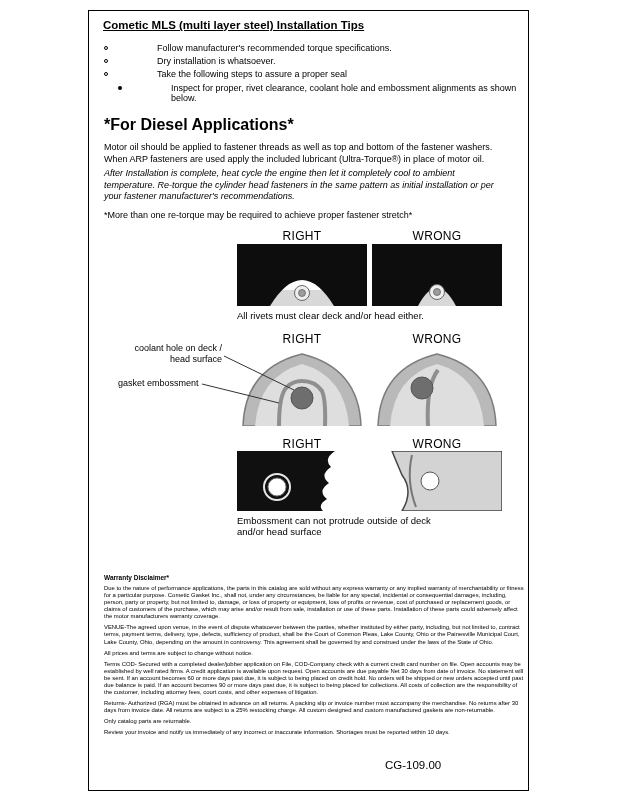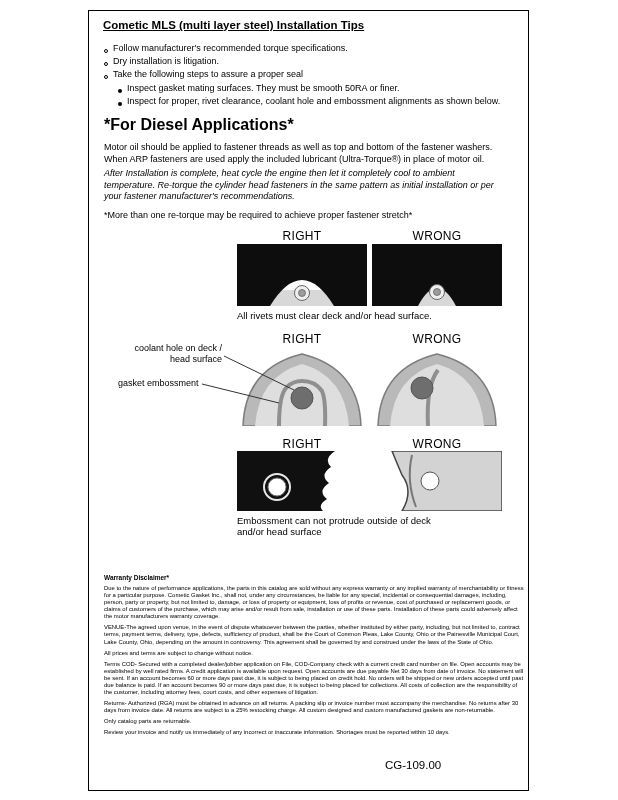--- a/index.html
+++ b/index.html
@@ -3,21 +3,21 @@
 <meta charset="utf-8">
 <style>
   * { margin:0; padding:0; box-sizing:border-box; }
   html,body { background:#ffffff; }
   .sheet { position:relative; width:578px; height:800px; background:#ffffff;
            font-family:"Liberation Sans", sans-serif; color:#000; overflow:hidden; }
   .abs { position:absolute; }
   .frame { left:88px; top:10px; width:441px; height:781px; border:1px solid #000; }
   .doc-title { left:103px; top:19px; font-size:11.5px; font-weight:bold; text-decoration:underline; }
   .tips { left:104px; top:43px; font-size:9px; width:418px; }
-  .tip-row { display:flex; align-items:flex-end; margin-bottom:3.2px; }
+  .tip-row { display:flex; align-items:flex-start; margin-bottom:3.2px;gap:44px; }
   .b-open { width:4px; height:4px; border:1px solid #000; border-radius:50%; margin:3px 5px 0 0; flex:none; }
   .b-fill { width:4px; height:4px; background:#000; border-radius:50%; margin:3px 5px 0 0; flex:none; }
   .sub { margin-left:14px; }
   .diesel-h { left:104px; top:116px; font-size:16px; font-weight:bold; }
   .para { left:104px; font-size:9px; line-height:1.3; width:414px; }
   .p1 { top:142px; }
   .p2 { top:168px; width:402px;font-style:italic; }
   .note { top:210px; }
   .colhead { width:130px; text-align:center; font-size:12px; letter-spacing:0.3px; }
   .panel { width:130px; }
@@ -39,29 +39,25 @@
 
   <div class="abs doc-title">Cometic MLS (multi layer steel) Installation Tips</div>
 
   <div class="abs tips">
     <div class="tip-row">
       <span class="b-open"></span>
       <span>Follow manufacturer's recommended torque specifications.</span>
     </div>
     <div class="tip-row">
       <span class="b-open"></span>
-      <span>Dry installation is litigation.</span>
+      <span>Dry installation is whatsoever.</span>
     </div>
     <div class="tip-row">
       <span class="b-open"></span>
       <span>Take the following steps to assure a proper seal</span>
-    </div>
-    <div class="tip-row sub">
-      <span class="b-fill"></span>
-      <span>Inspect gasket mating surfaces.  They must be smooth 50RA or finer.</span>
     </div>
     <div class="tip-row sub">
       <span class="b-fill"></span>
       <span>Inspect for proper, rivet clearance, coolant hole and embossment alignments as shown below.</span>
     </div>
   </div>
 
   <div class="abs diesel-h">*For Diesel Applications*</div>
   <div class="abs para p1">Motor oil should be applied to fastener threads as well as top and bottom of the fastener washers. When ARP fasteners are used apply the included lubricant (Ultra-Torque®) in place of motor oil.</div>
   <div class="abs para p2">After Installation is complete, heat cycle the engine then let it completely cool to ambient temperature. Re-torque the cylinder head fasteners in the same pattern as initial installation or per your fastener manufacturer's recommendations.</div>
@@ -81,21 +77,21 @@
   </div>
   <div class="abs panel" style="left:372px; top:244px;">
     <svg width="130" height="62" viewBox="0 0 130 62">
       <rect width="130" height="62" fill="#ffffff"></rect>
       <rect y="46" width="130" height="16" fill="#d8d8d8"></rect>
       <path d="M0,0 H130 V62 H84 Q65,26 46,62 H0 Z" fill="#0d0d0d"></path>
       <circle cx="65" cy="48" r="7.5" fill="#efefef" stroke="#666" stroke-width="1"></circle>
       <circle cx="65" cy="48" r="3.5" fill="#9c9c9c" stroke="#666" stroke-width="0.8"></circle>
     </svg>
   </div>
-  <div class="abs cap" style="left:237px; top:310px; width:270px;">All rivets must clear deck and/or head surface.</div>
+  <div class="abs cap" style="left:237px; top:310px; width:270px;">All rivets must clear deck and/or head either.</div>
 
   <div class="abs colhead" style="left:237px; top:332px;">RIGHT</div>
   <div class="abs colhead" style="left:372px; top:332px;">WRONG</div>
 
   <div class="abs figlabel" style="left:130px; top:343px; width:92px;text-align:right;">coolant hole on deck / head surface</div>
   <div class="abs figlabel" style="left:118px; top:378px; width:90px;">gasket embossment</div>
 
   <div class="abs panel" style="left:237px; top:346px;">
     <svg width="130" height="80" viewBox="0 0 130 80">
       <rect width="130" height="80" fill="#ffffff"></rect>

